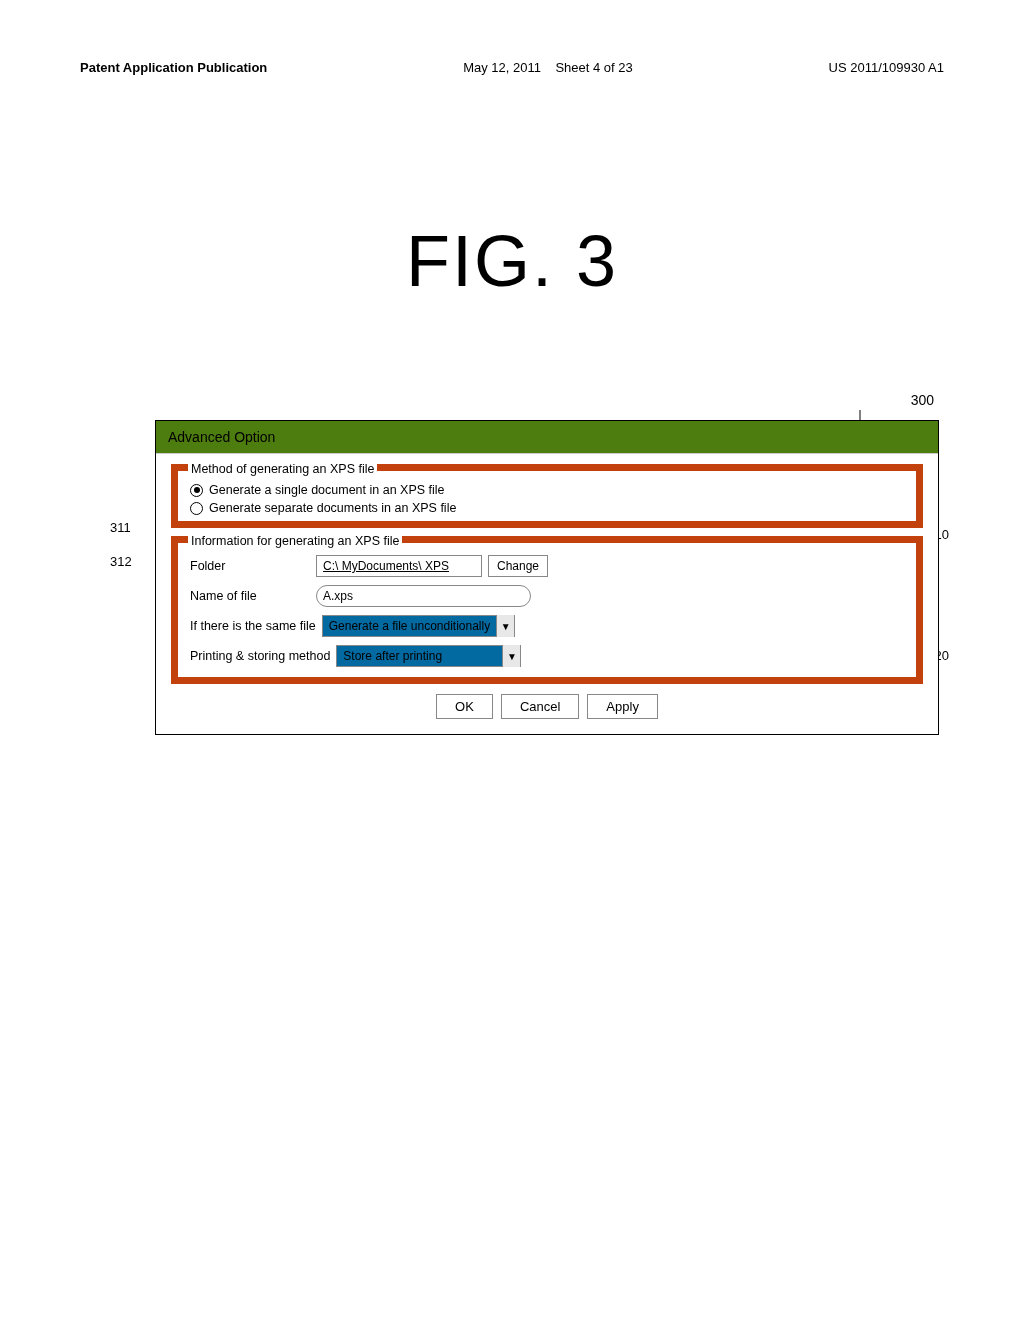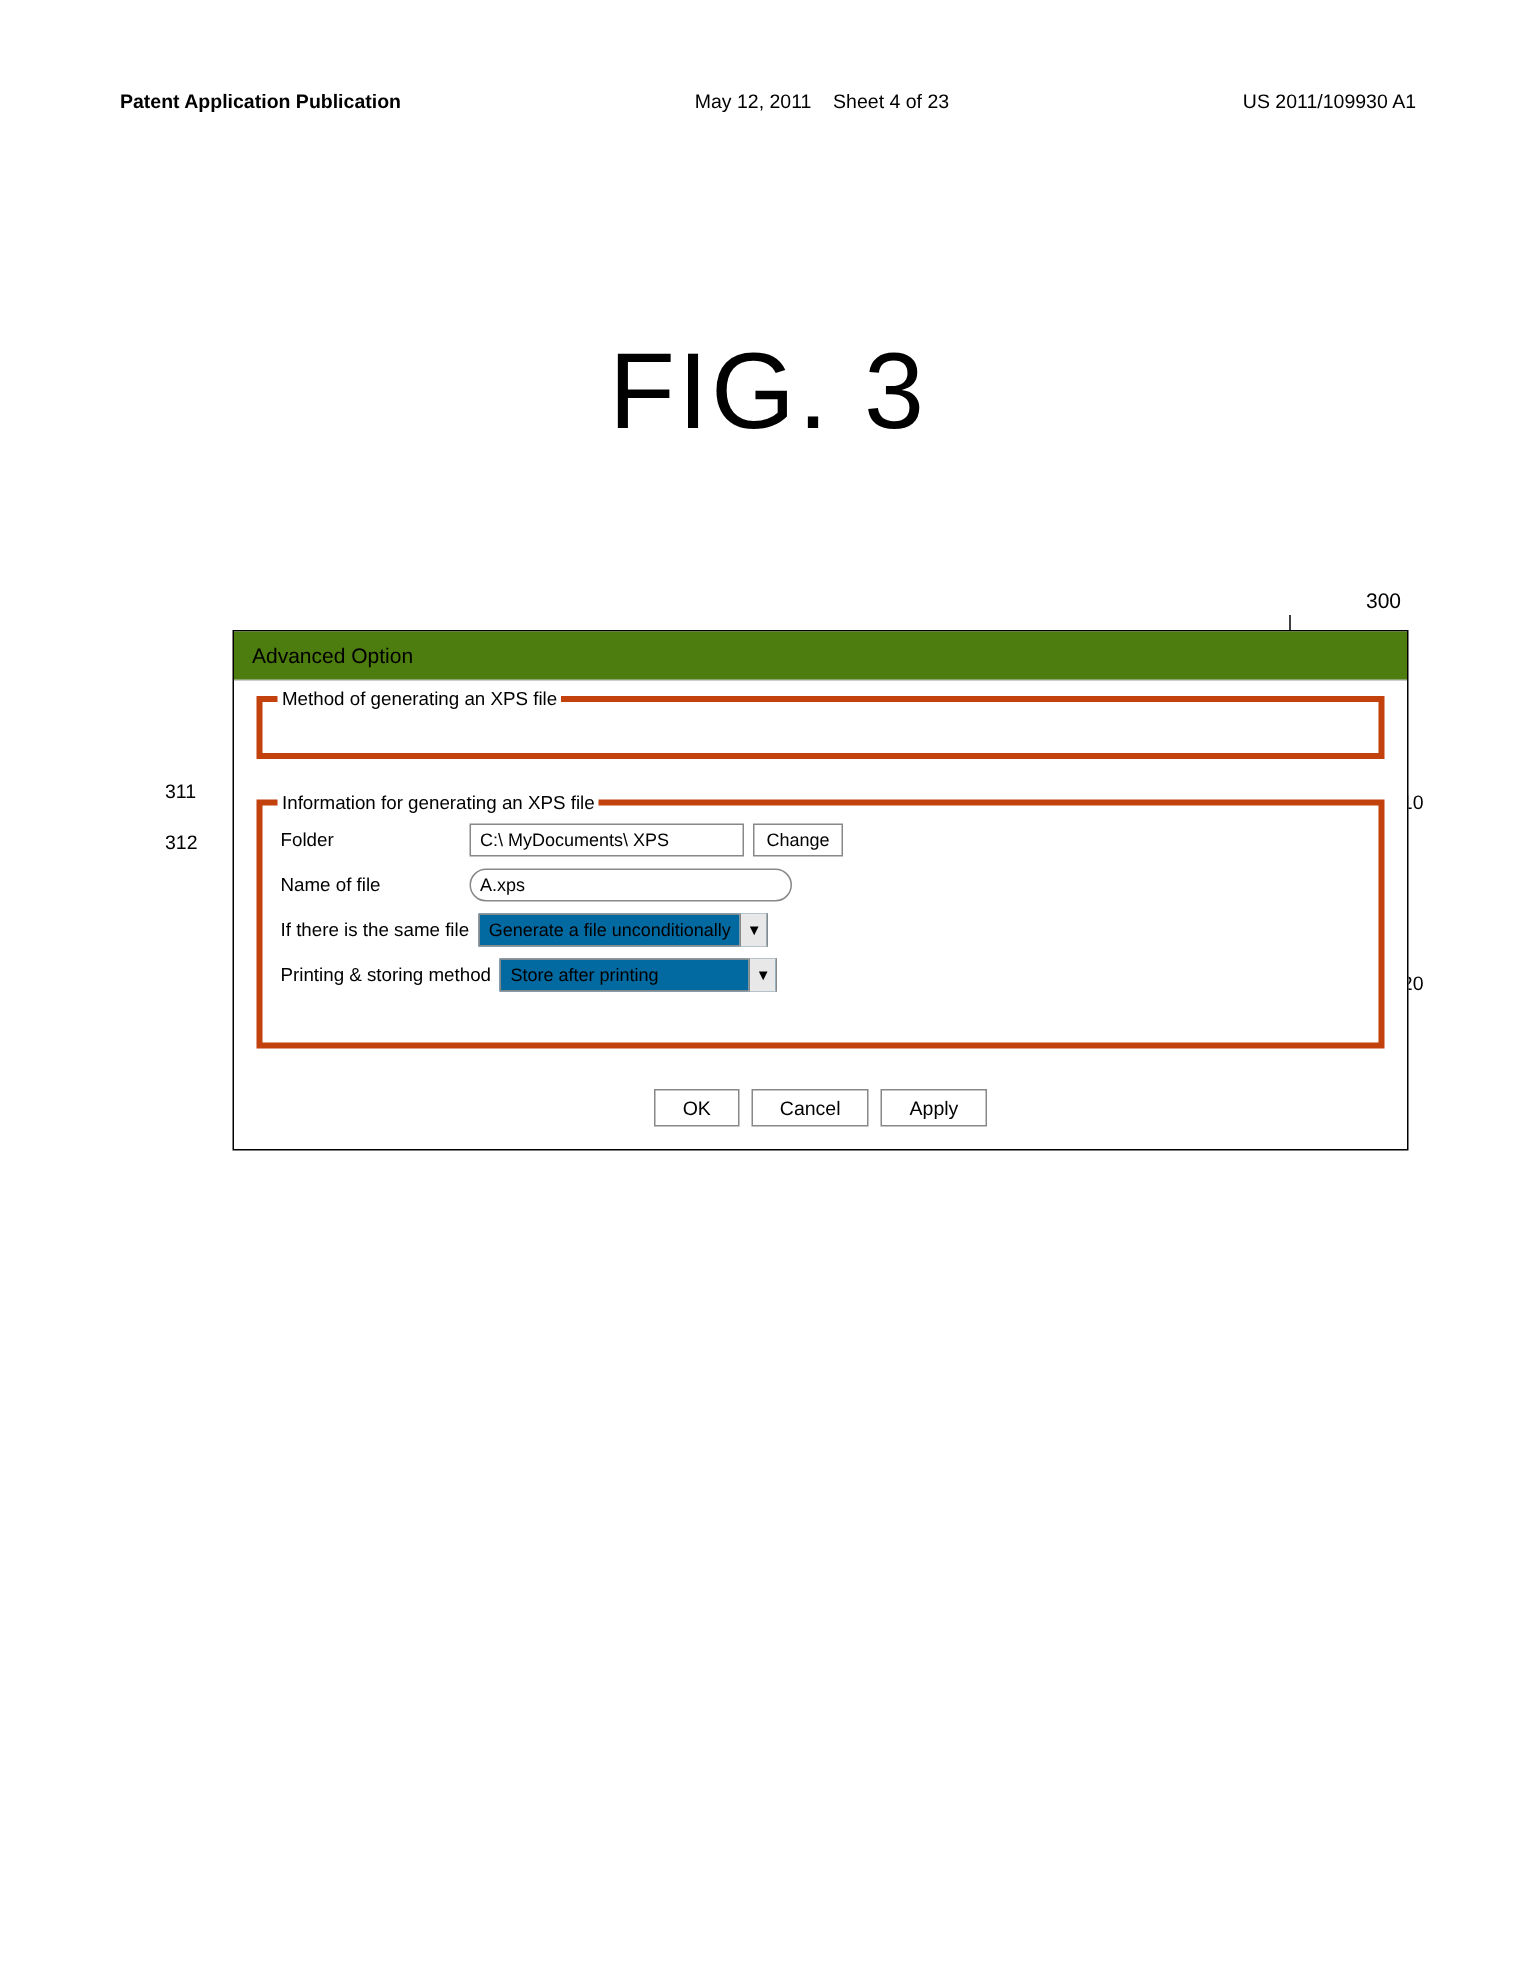--- a/index.html
+++ b/index.html
@@ -80,23 +80,23 @@
       background: #4d7c0f;
     }
 
     
     .dialog-content {
       padding: 10px 15px 15px 15px;
     }
 
     
     .section-group {
-      border: 4px solid #c2410c;
-      margin-bottom: 27px;
-      padding: 8px 12px 26px 12px;
+      border: 7px solid #c2410c;
+      margin-bottom: 8px;
+      padding: 8px 12px 2px 12px;
       position: relative;
     }
 
     .section-label {
       position: absolute;
       top: -9px;
       left: 10px;
       background: #fff;
       padding: 0 3px;
       font-size: 12.5px;
@@ -267,29 +267,41 @@
 <div class="dialog-box">
 
   <div class="dialog-titlebar">
     <span>Advanced Option</span>
   </div>
 
   <div class="dialog-content">
 
     <div class="section-group">
       <span class="section-label">Method of generating an XPS file</span>
+      <div class="section-content">
+
+        <div class="radio-row">
+          <div class="radio-circle selected"></div>
+          <span>Generate a single document in an XPS file</span>
+        </div>
+
+        <div class="radio-row">
+          <div class="radio-circle"></div>
+          <span>Generate separate documents in an XPS file</span>
+        </div>
+      </div>
     </div>
 
     <div class="section-group">
       <span class="section-label">Information for generating an XPS file</span>
       <div class="section-content">
 
         <div class="form-row">
           <span class="form-label">Folder</span>
-          <input class="form-input form-input-wide" type="text" style="width: 183px;" value="C:\ MyDocuments\ XPS">
+          <input class="form-input form-input-wide" type="text" style="width: 166px; text-decoration: underline;" value="C:\ MyDocuments\ XPS">
           <button class="btn-change">Change</button>
         </div>
 
         <div class="form-row">
           <span class="form-label">Name of file</span>
           <input class="form-input form-input-name" type="text" style="width: 215px; border-radius: 11px;" value="A.xps">
         </div>
 
         <div class="form-row">
           <span class="form-label">If there is the same file</span>

